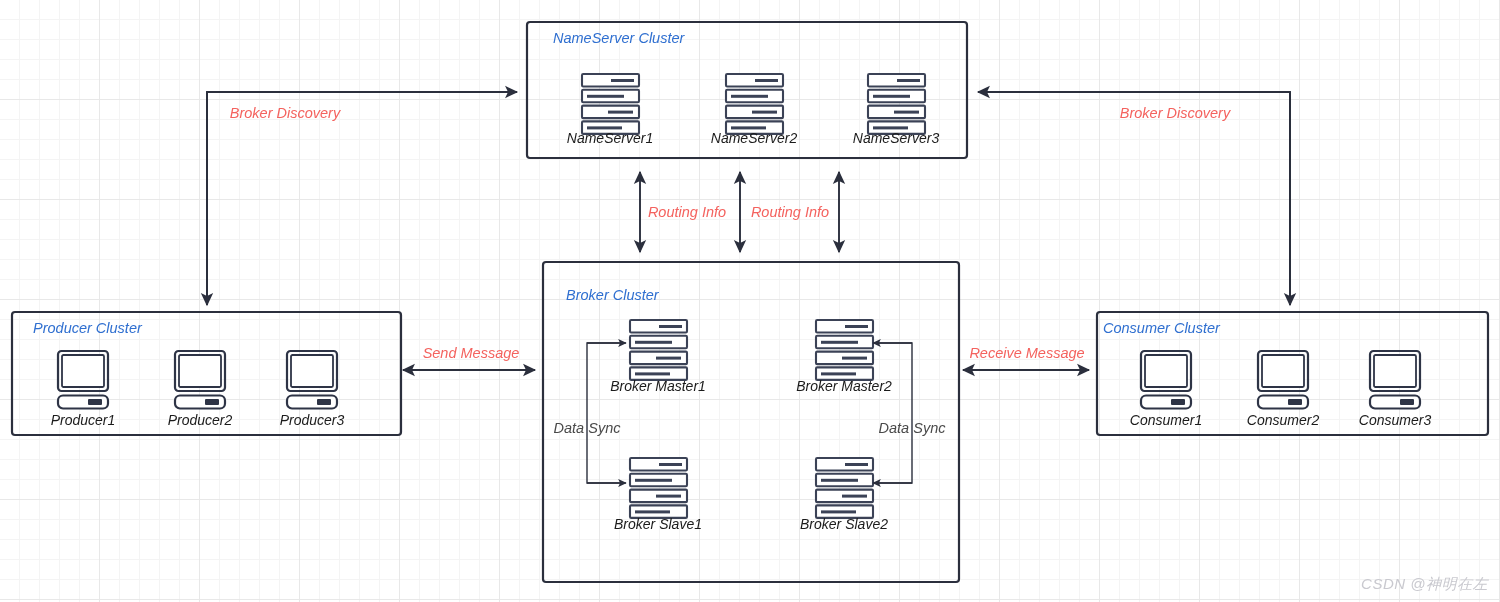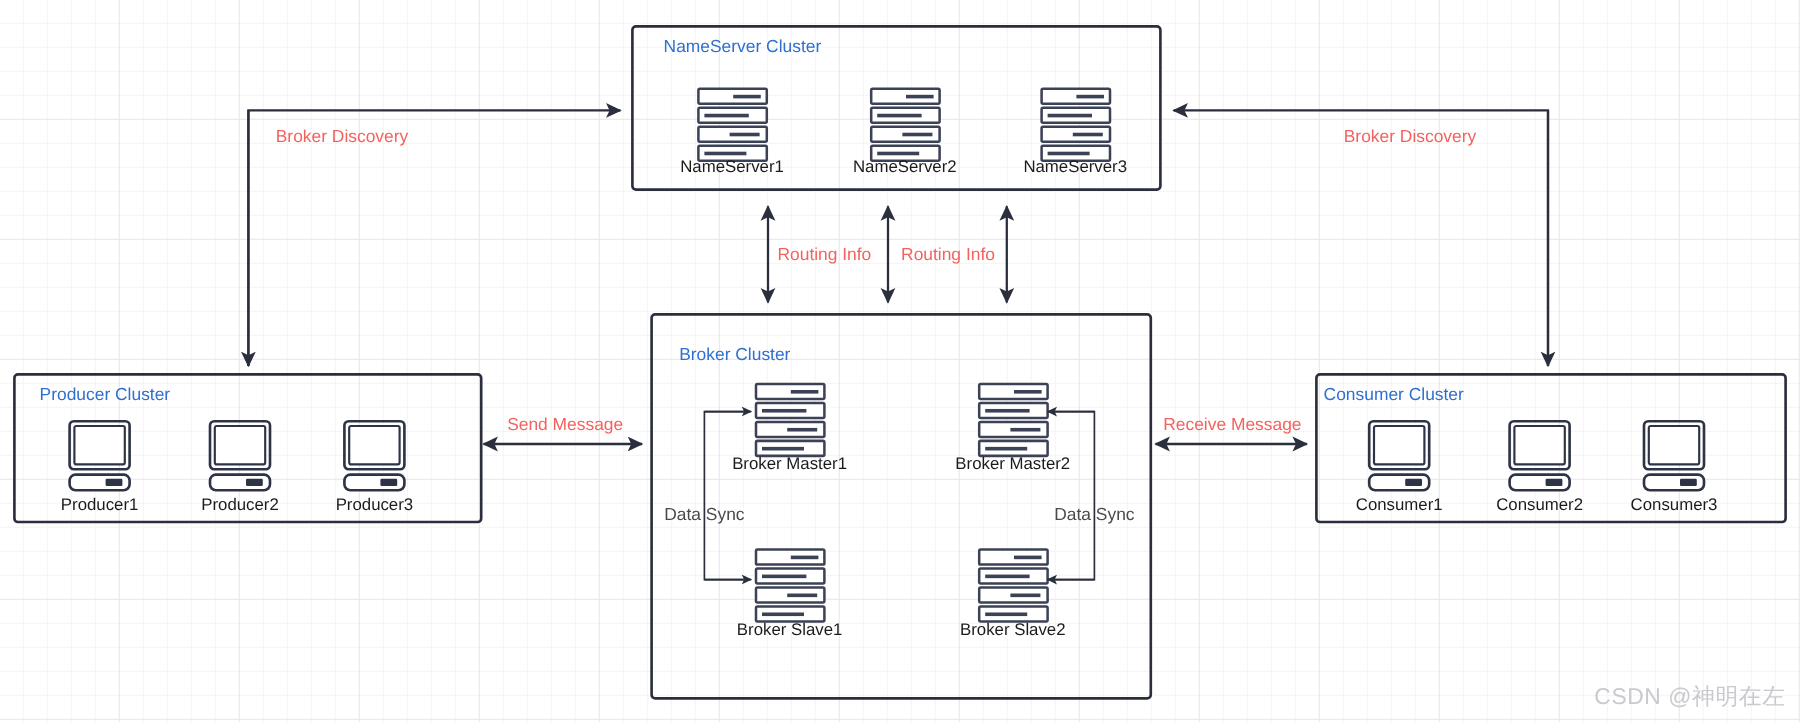--- a/index.html
+++ b/index.html
@@ -16,20 +16,21 @@
     height: 602px;
     overflow: hidden;
     background-color: #ffffff;
     background-image:
       linear-gradient(to right, #e8e8e8 1px, transparent 1px),
       linear-gradient(to bottom, #e8e8e8 1px, transparent 1px),
       linear-gradient(to right, #f4f4f4 1px, transparent 1px),
       linear-gradient(to bottom, #f4f4f4 1px, transparent 1px);
     background-size: 100px 100px, 100px 100px, 20px 20px, 20px 20px;
     background-position: -1px -1px, -1px -1px, -1px -1px, -1px -1px;
+    font-style: italic;
   }
   #diagram {
     position: absolute;
     left: 0;
     top: 0;
   }
   .cluster-box {
     fill: #ffffff;
     fill-opacity: 0.0;
     stroke: #2b2f3d;
@@ -93,21 +94,21 @@
     stroke-width: 2.2;
   }
   .pc-key {
     fill: #2e3446;
   }
   .watermark {
     position: absolute;
     right: 12px;
     bottom: 8px;
     font-family: "Liberation Sans", sans-serif;
-    font-size: 19px;
+    font-size: 15px;
     color: #c9c9cf;
     letter-spacing: 0.5px;
     user-select: none;
   }
 </style>
 </head>
 <body>
 
 <div id="canvas">
 

